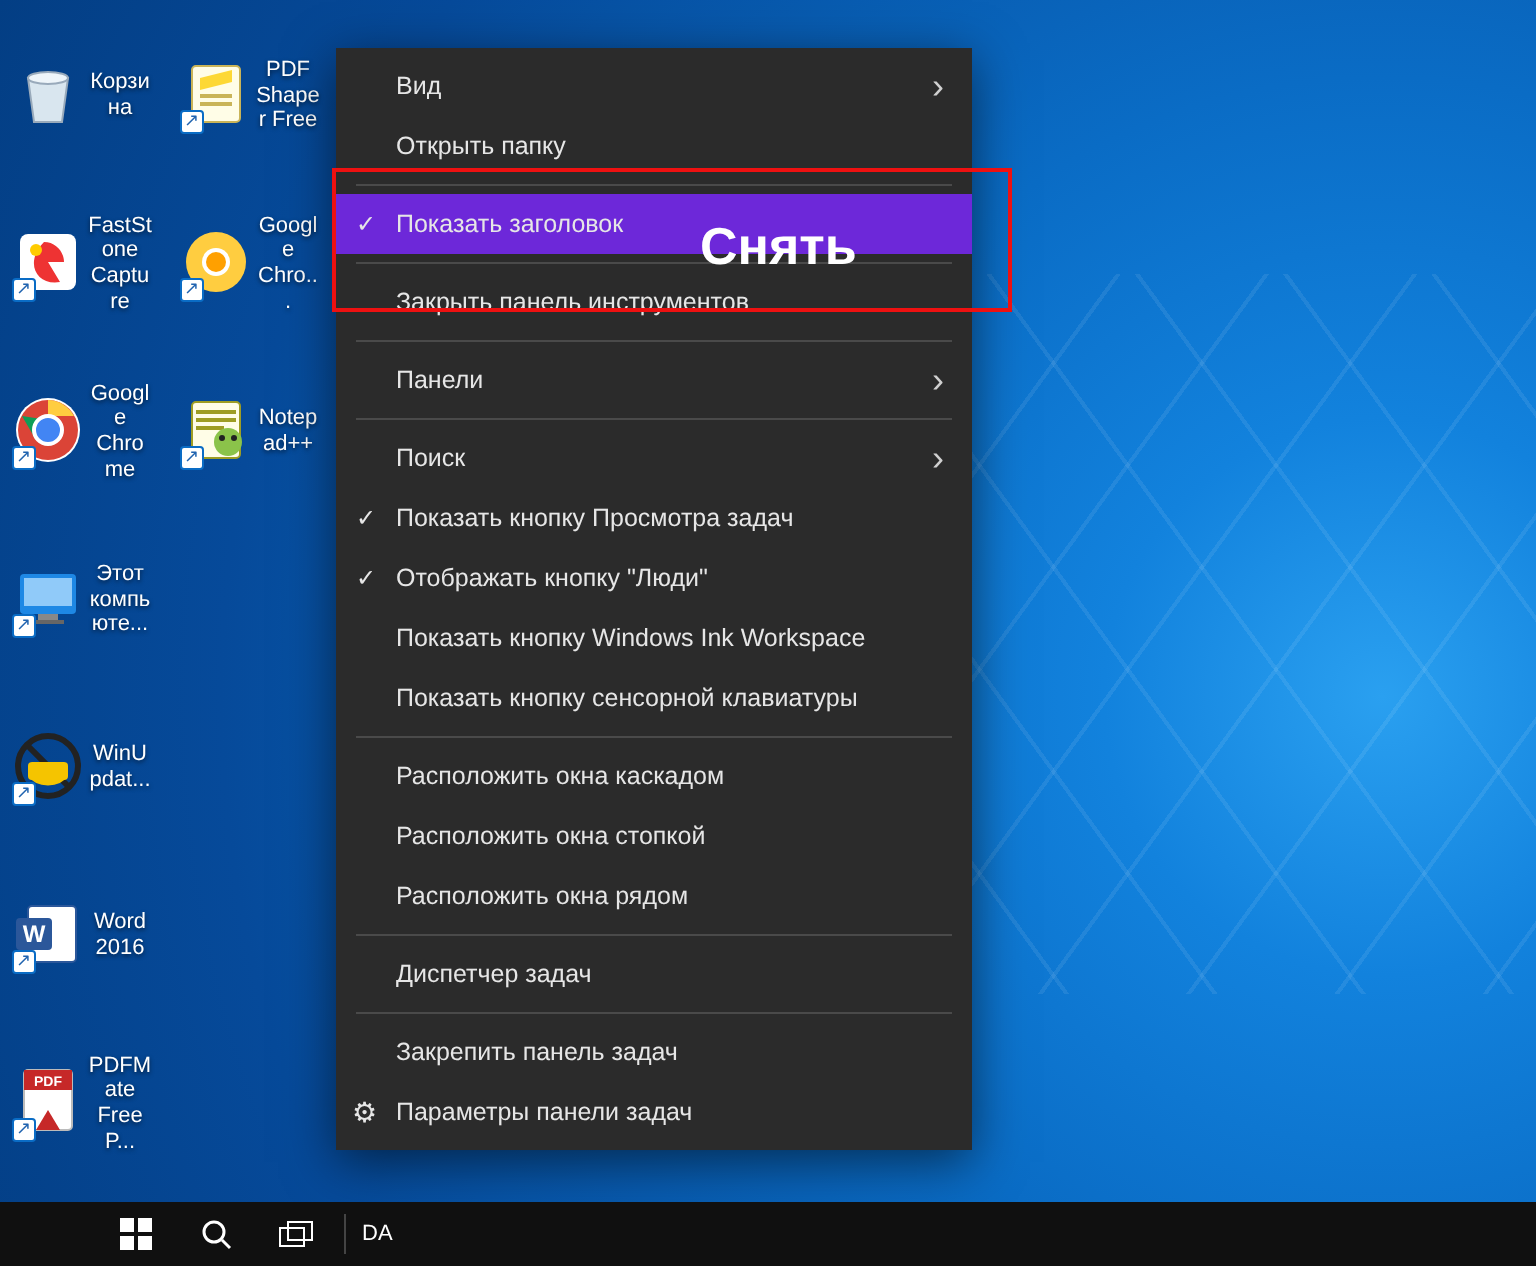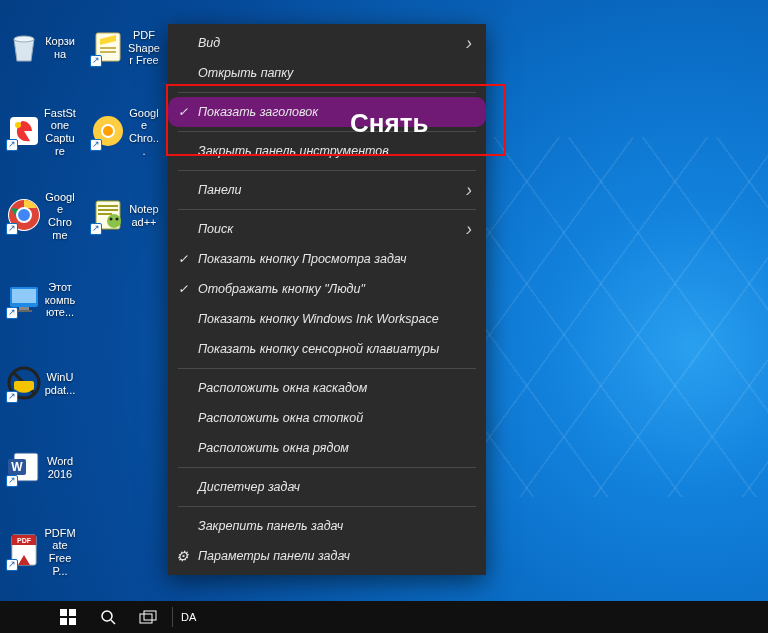--- a/index.html
+++ b/index.html
@@ -12,22 +12,22 @@
   .desktop { position: absolute; inset: 0 0 32px 0; padding: 8px 4px; }
   .icon-grid { display:flex; flex-direction:column; flex-wrap:wrap; align-content:flex-start; gap:4px 12px; height:100%; }
   .dicon { width:72px; height:80px; display:flex; flex-direction:row; align-items:center; justify-content:flex-start; text-align:center; color:#fff; font-size:11px; line-height:1.15; cursor:default; user-select:none; }
   .dicon .ico { width:44px; height:44px; display:flex; align-items:center; justify-content:center; margin-bottom:2px; position:relative; }
   .dicon .lbl { max-width:72px; text-shadow:0 1px 2px rgba(0,0,0,0.6); word-break:break-word; }
   .shortcut-badge { position:absolute; left:2px; bottom:2px; width:12px; height:12px; background:#fff; border:1px solid #0a6cc5; border-radius:2px; }
   .shortcut-badge::after { content:"↗"; font-size:9px; color:#2164b0; position:absolute; left:1px; top:-1px; }
 
   
   .ctx { position:absolute; left:168px; top:24px; width:318px; background:#2b2b2b; color:#e6e6e6; box-shadow:0 6px 24px rgba(0,0,0,0.55); padding:4px 0; font-size:12.5px; }
-  .ctx .item { height:30px; display:flex; align-items:center; padding:0 14px 0 30px; position:relative; cursor:default;font-style:italic; }
-  .ctx .item.hover { background:#701a75;border-radius:10px; }
+  .ctx .item { height:30px; display:flex; align-items:center; padding:0 14px 0 30px; position:relative; cursor:default; }
+  .ctx .item.hover { background:#6d28d9; }
   .ctx .sep { height:1px; background:#4a4a4a; margin:4px 10px; }
   .check::before { content:"✓"; position:absolute; left:10px; font-size:12px; color:#e6e6e6; }
   .arrow::after { content:"›"; position:absolute; right:14px; font-size:18px; color:#d0d0d0; }
   .gear::before { content:"⚙"; position:absolute; left:8px; font-size:14px; color:#e6e6e6; }
 
   
   .annot-box { position:absolute; left:166px; top:84px; width:340px; height:72px; border:2px solid #e11; pointer-events:none; }
   .annot-text { position:absolute; left:350px; top:108px; color:#fff; font-family: Liberation Sans, sans-serif; font-size:26px; font-weight:bold; pointer-events:none; }
 
   

